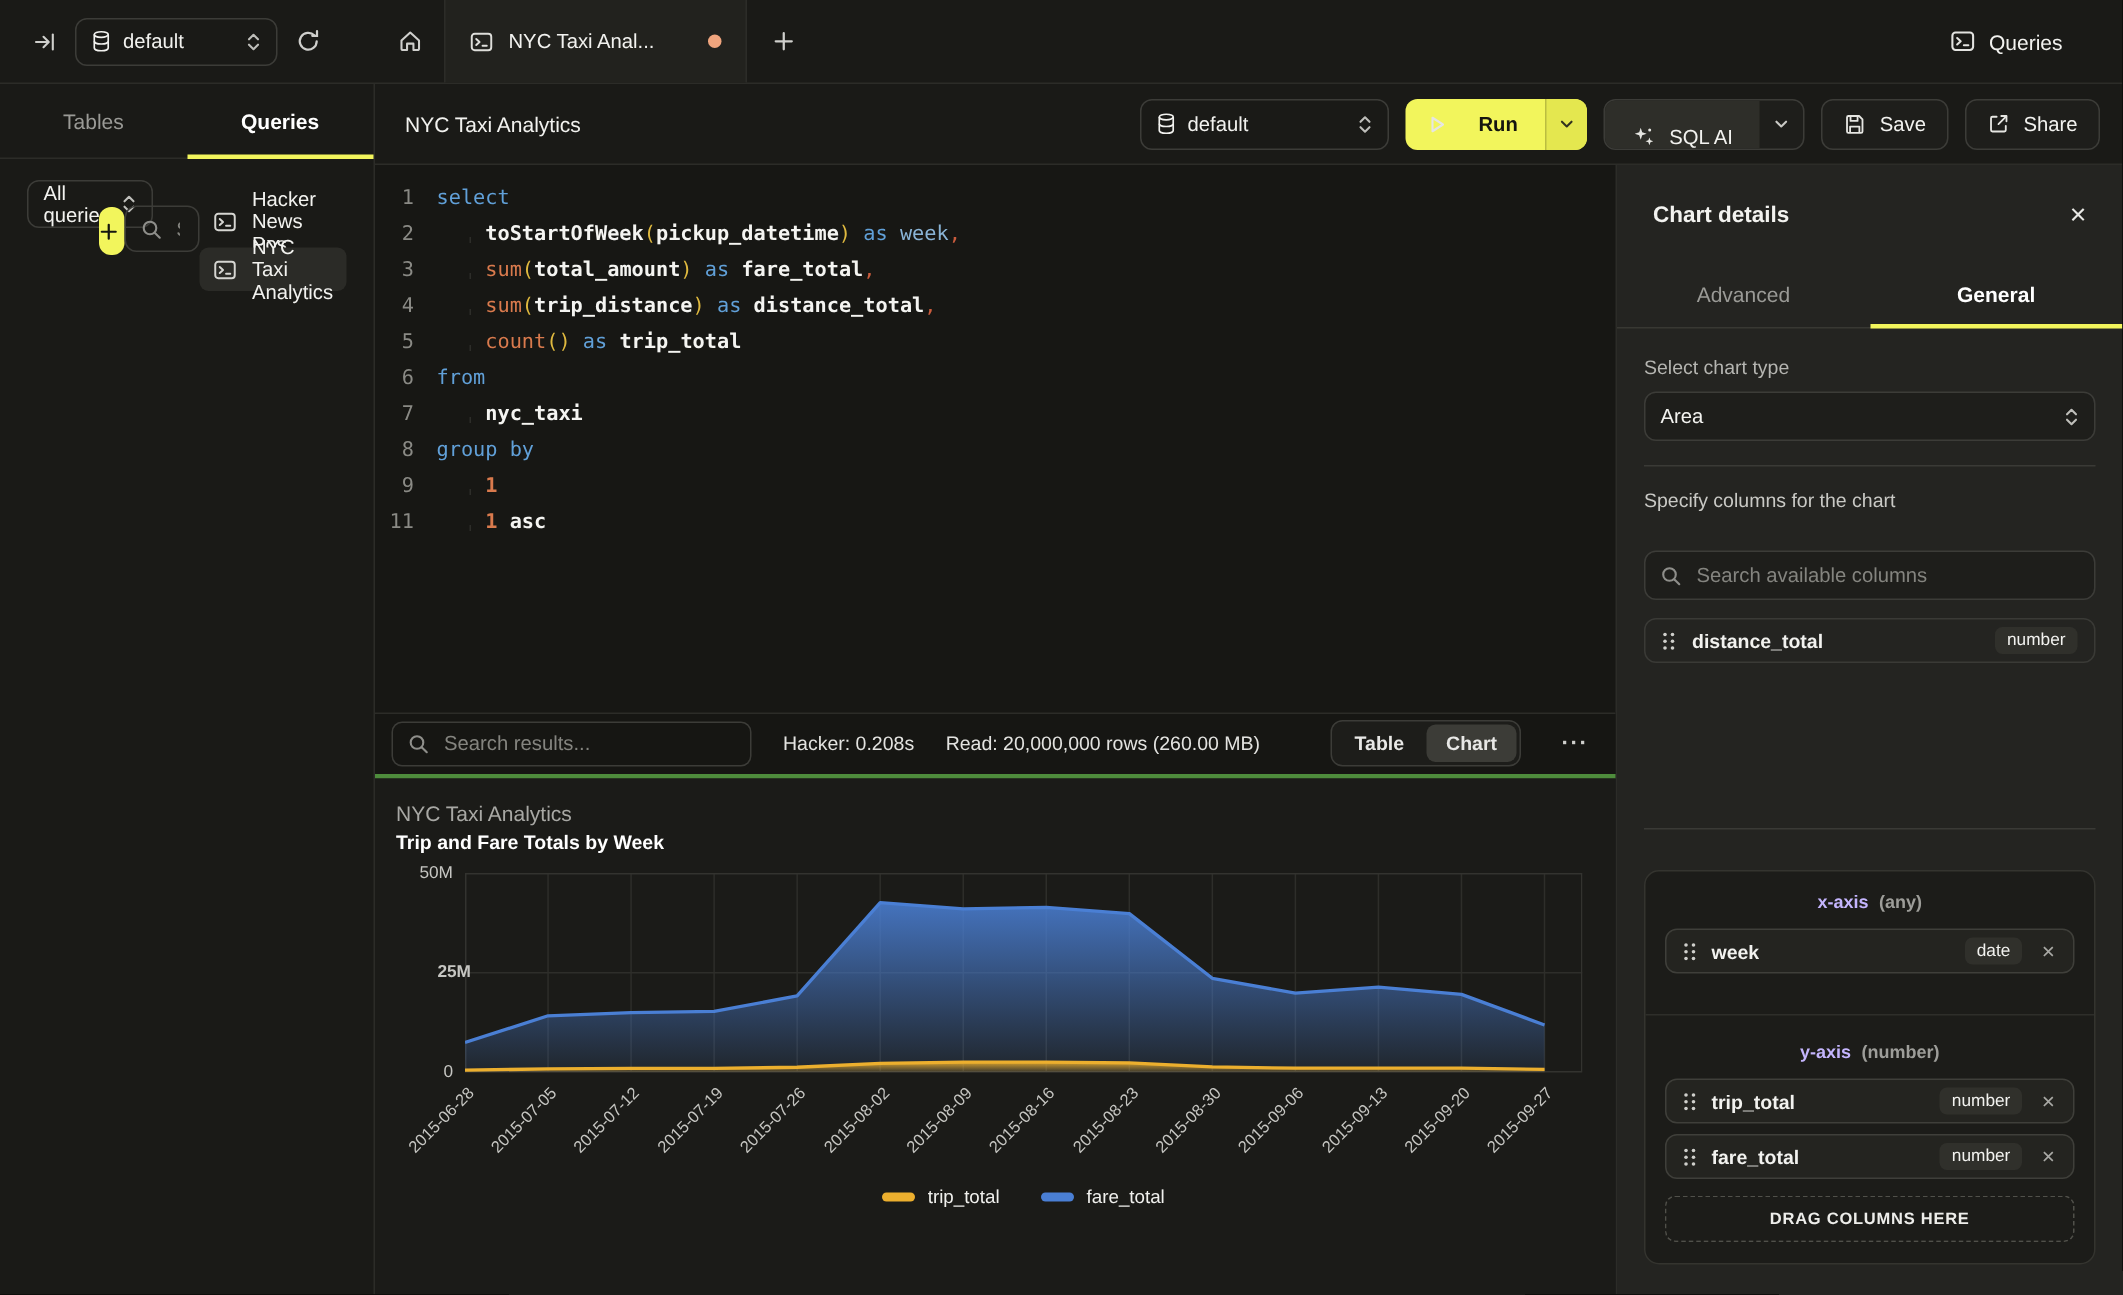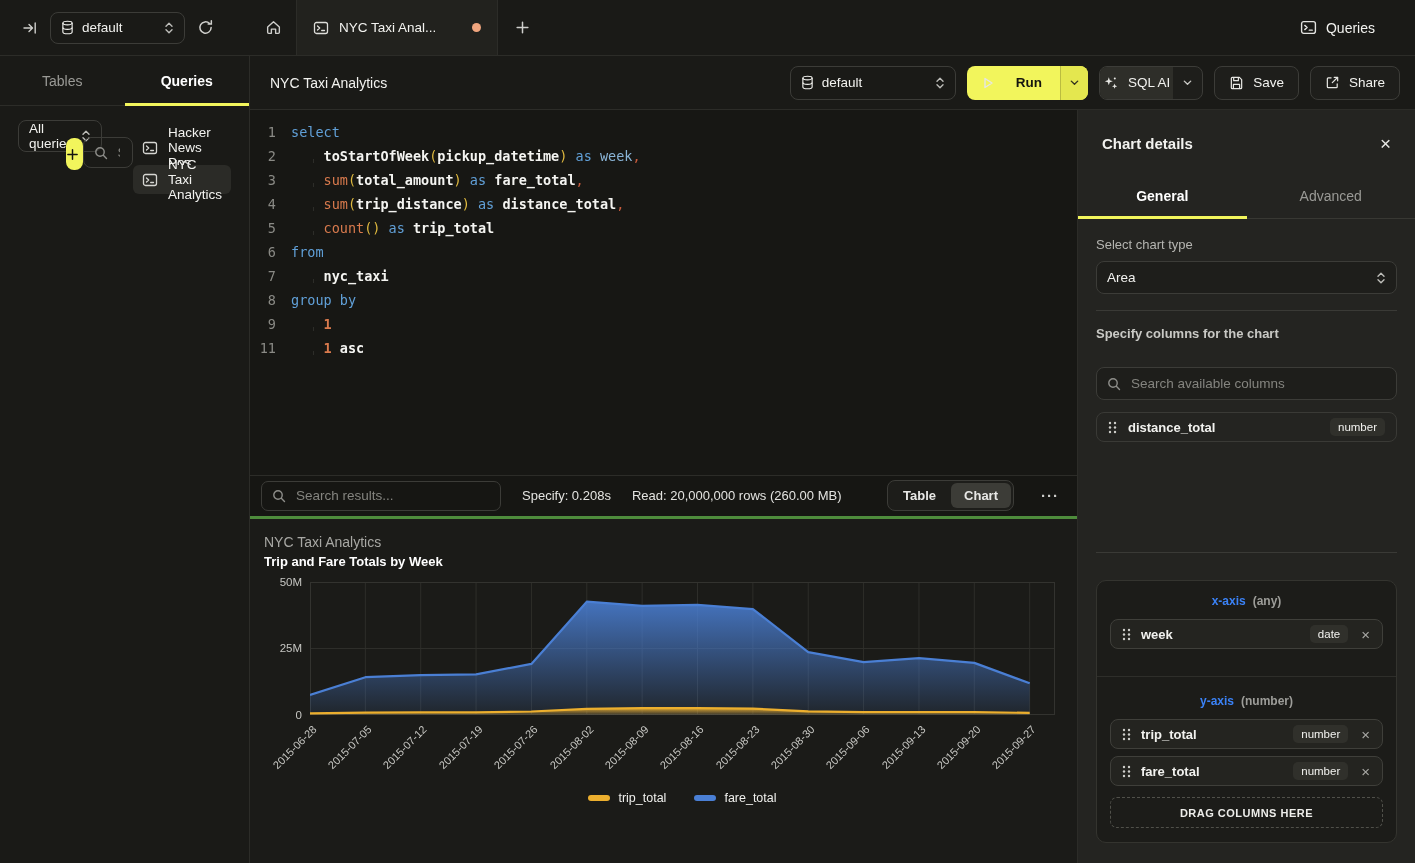--- a/index.html
+++ b/index.html
@@ -59,21 +59,21 @@
   .content-header{height:54px;display:flex;align-items:center;background:var(--bg2);border-bottom:1px solid var(--border);padding:0 15px 0 20px;flex-shrink:0}
   .page-title{font-size:14px;color:var(--txt)}
   .header-actions{margin-left:auto;display:flex;align-items:center;gap:11px}
   .hdr-db-select{width:166px;height:34px}
   .btn{display:flex;align-items:center;height:34px;border-radius:8px;font-size:13.5px;cursor:pointer}
   .btn-run{background:var(--accent);color:#15150f;font-weight:700;overflow:hidden}
   .btn-run .main{display:flex;align-items:center;gap:21px;padding:0 18px 0 14px}
   .btn-run .caret{height:100%;display:flex;align-items:center;padding:0 8px;background:var(--accent-dark);border-left:1px solid rgba(0,0,0,.18);color:#33331f}
   .btn-dark{background:var(--bg3);border:1px solid var(--border2);color:var(--txt)}
   .btn-sqlai{padding:0;overflow:hidden}
-  .btn-sqlai .main{display:flex;align-items:center;gap:9px;padding:0 3px;background:#2e2e29;height:100%}
+  .btn-sqlai .main{display:flex;align-items:flex-end;gap:9px;padding:0 18px;background:#2e2e29;height:100%}
   .btn-sqlai .caret{display:flex;align-items:center;padding:0 9px;height:100%;color:#c9c9c5}
   .btn-plain{gap:9px;padding:0 14px}
   .btn .icon{color:#e6e6e2}
 
   
   .content-body{flex:1;display:flex;min-height:0}
   .main-col{width:828px;display:flex;flex-direction:column;border-right:1px solid var(--border);flex-shrink:0;background:#171714}
   .editor{flex:1;padding:10px 0;font-family:"DejaVu Sans Mono","Liberation Mono",monospace;font-size:13.5px;line-height:24px;overflow:hidden}
   .code-line{display:flex}
   .ln{width:26px;text-align:right;color:#8a8a85;flex-shrink:0}
@@ -117,31 +117,31 @@
   .details-title{font-size:15px;font-weight:700}
   .close-x{font-size:19px;color:#e8e8e5;cursor:pointer;line-height:1}
   .details-tabs{display:flex;height:46px;border-bottom:1px solid #383833;flex-shrink:0}
   .d-tab{flex:1;display:flex;align-items:center;justify-content:center;font-size:14px;color:var(--muted);position:relative;cursor:pointer}
   .d-tab.active{color:#fff;font-weight:600}
   .d-tab.active::after{content:"";position:absolute;bottom:-1px;left:0;right:0;height:3px;background:var(--accent)}
   .details-body{flex:1;display:flex;flex-direction:column;padding:18px 18px 20px;min-height:0}
   .field-label{font-size:13px;color:var(--muted2);margin-bottom:9px}
   .details .select{background:var(--bg3);height:33px}
   .d-divider{height:1px;background:#3a3a36;margin:16px 0 15px}
-  .col-label{font-size:13px;font-weight:700;color:#c9c9c5;margin-bottom:10px}
+  .col-label{font-size:13px;font-weight:400;color:#c9c9c5;margin-bottom:10px}
   .details .search-box{margin-top:16px;height:33px;background:var(--bg3)}
   .col-item{margin-top:12px;height:30px;border:1px solid #3a3a36;border-radius:8px;display:flex;align-items:center;gap:11px;padding:0 11px;cursor:grab}
   .col-name{font-size:13px;font-weight:700;flex:1}
   .badge{font-size:11.5px;font-weight:400;color:#f2f2ef;background:#30302b;border-radius:5px;padding:3px 8px}
   .spacer{flex:1}
   .axes-box{border:1px solid #34342f;background:var(--panel-dark);border-radius:10px;margin-top:12px}
   .axes-section{padding:13px 13px 20px}
   .axes-section.second{border-top:1px solid #2e2e2a;padding-top:17px;padding-bottom:14px}
   .axes-header{display:flex;justify-content:center;gap:7px;font-size:12px;margin-bottom:11px}
-  .axes-name{font-weight:700;color:#3b82f6}
+  .axes-name{font-weight:700;color:#c4b5fd}
   .axes-hint{color:#9d9d99;font-weight:600}
   .chip{display:flex;align-items:center;gap:10px;height:30px;border:1px solid #3f3f3a;background:#242420;border-radius:8px;padding:0 9px 0 11px;margin-bottom:7px;cursor:grab}
   .chip-name{font-size:13px;font-weight:700;flex:1}
   .chip-x{color:#a8a8a4;font-size:15px;padding:0 3px;cursor:pointer}
   .grip{color:#cfcfcb}
   .dropzone{border:1px dashed #50504a;border-radius:7px;height:31px;display:flex;align-items:center;justify-content:center;font-size:11px;font-weight:700;letter-spacing:.5px;color:#ededea;margin-top:11px}
 </style>
 </head>
 <body>
 
@@ -411,21 +411,21 @@
           <div class="results-bar">
             <div class="search-box">
               <span class="icon">
                 <svg width="14" height="14" viewBox="0 0 14 14" fill="none" stroke="currentColor" stroke-width="1.4" stroke-linecap="round">
                     <circle cx="6" cy="6" r="4.2"></circle>
                     <path d="M9.3 9.3l3.2 3.2"></path>
                   </svg>
               </span>
               <input type="text" placeholder="Search results..." style="">
             </div>
-            <span class="stat">Specify: 0.208s</span>
+            <span class="stat">Hacker: 0.208s</span>
             <span class="stat">Read: 20,000,000 rows (260.00 MB)</span>
             <div class="view-toggle" id="view-toggle">
                 <div class="view">Table</div>
                 <div class="view active">Chart</div>
               </div>
             <span class="more-btn">···</span>
           </div>
 
           <div class="splitter"></div>
 
@@ -461,21 +461,21 @@
                   <line x1="0" x2="745" y1="66.5" y2="66.5" stroke="#2e2e2a" stroke-width="1"></line>
                   <line x1="0" x2="745" y1="0" y2="0" stroke="#2e2e2a" stroke-width="1"></line>
                   <rect x="0.5" y="0.5" width="744" height="132" fill="none" stroke="#33332f"></rect>
                   <path d="M0.0,113.0 L55.4,95.2 L110.7,93.1 L166.1,92.3 L221.4,81.9 L276.8,19.7 L332.2,23.9 L387.5,22.9 L442.9,27.1 L498.2,70.2 L553.6,80.1 L609.0,76.1 L664.3,80.9 L719.7,101.3 L719.7,133 L0,133 Z" fill="url(#grad1)"></path>
                   <polyline points="0.0,113.0 55.4,95.2 110.7,93.1 166.1,92.3 221.4,81.9 276.8,19.7 332.2,23.9 387.5,22.9 442.9,27.1 498.2,70.2 553.6,80.1 609.0,76.1 664.3,80.9 719.7,101.3" fill="none" stroke="#4a7fd4" stroke-width="2.2" stroke-linejoin="round"></polyline>
                   <path d="M0.0,131.4 L55.4,130.6 L110.7,130.3 L166.1,130.3 L221.4,129.5 L276.8,126.9 L332.2,126.1 L387.5,126.1 L442.9,126.6 L498.2,129.3 L553.6,130.1 L609.0,130.1 L664.3,130.1 L719.7,130.9 L719.7,133 L0,133 Z" fill="url(#grad0)"></path>
                   <polyline points="0.0,131.4 55.4,130.6 110.7,130.3 166.1,130.3 221.4,129.5 276.8,126.9 332.2,126.1 387.5,126.1 442.9,126.6 498.2,129.3 553.6,130.1 609.0,130.1 664.3,130.1 719.7,130.9" fill="none" stroke="#ecaf2e" stroke-width="2.2" stroke-linejoin="round"></polyline>
                 </svg></div>
             <div id="chart-extras">
                 <span class="ytick" style="left: 0px; top: 190px;">0</span>
-                <span class="ytick" style="left: 0px; top: 123.5px;">25M</span>
+                <span class="ytick" style="left: 12px; top: 123.5px; font-weight: bold;">25M</span>
                 <span class="ytick" style="left: 0px; top: 57px;">50M</span>
                 <div class="xtick" style="left: 60px;">
                   <span>2015-06-28</span>
                 </div>
                 <div class="xtick" style="left: 115.359px;">
                   <span>2015-07-05</span>
                 </div>
                 <div class="xtick" style="left: 170.718px;">
                   <span>2015-07-12</span>
                 </div>
@@ -525,25 +525,25 @@
               </div>
           </div>
         </div>
 
         <div class="details">
           <div class="details-header">
             <span class="details-title">Chart details</span>
             <span class="close-x">×</span>
           </div>
           <div class="details-tabs">
+            <div class="d-tab">
+                <span>Advanced</span>
+              </div>
             <div class="d-tab active">
                 <span>General</span>
-              </div>
-            <div class="d-tab">
-                <span>Advanced</span>
               </div>
           </div>
           <div class="details-body">
             <div class="field-label">Select chart type</div>
             <div class="select">
               <span class="lbl">Area</span>
               <span class="icon updown">
                 <svg width="10" height="14" viewBox="0 0 10 14" fill="none" stroke="currentColor" stroke-width="1.4" stroke-linecap="round" stroke-linejoin="round">
                     <path d="M2 5.2l3-3 3 3"></path>
                     <path d="M2 8.8l3 3 3-3"></path>

